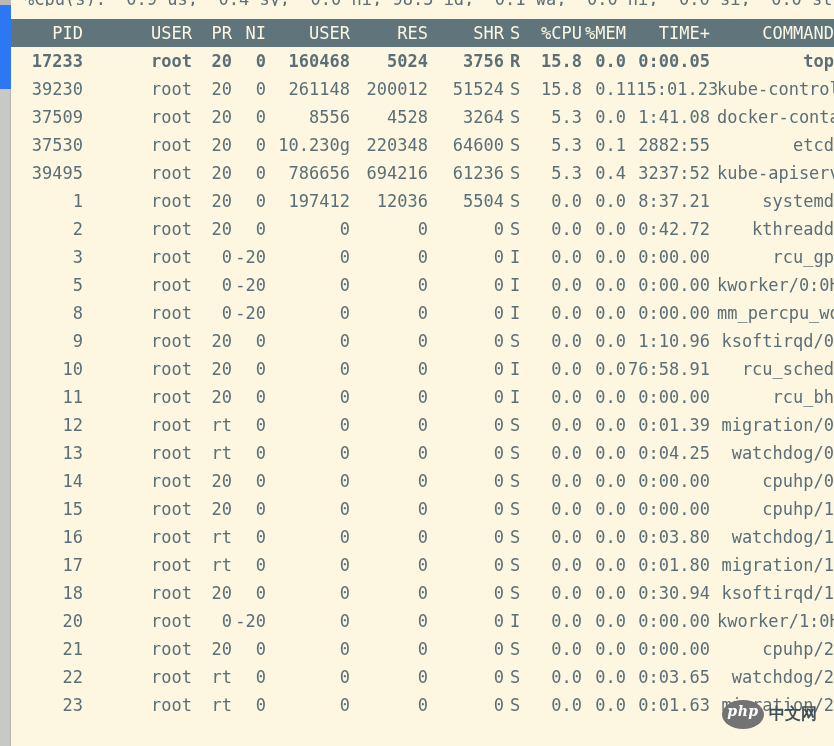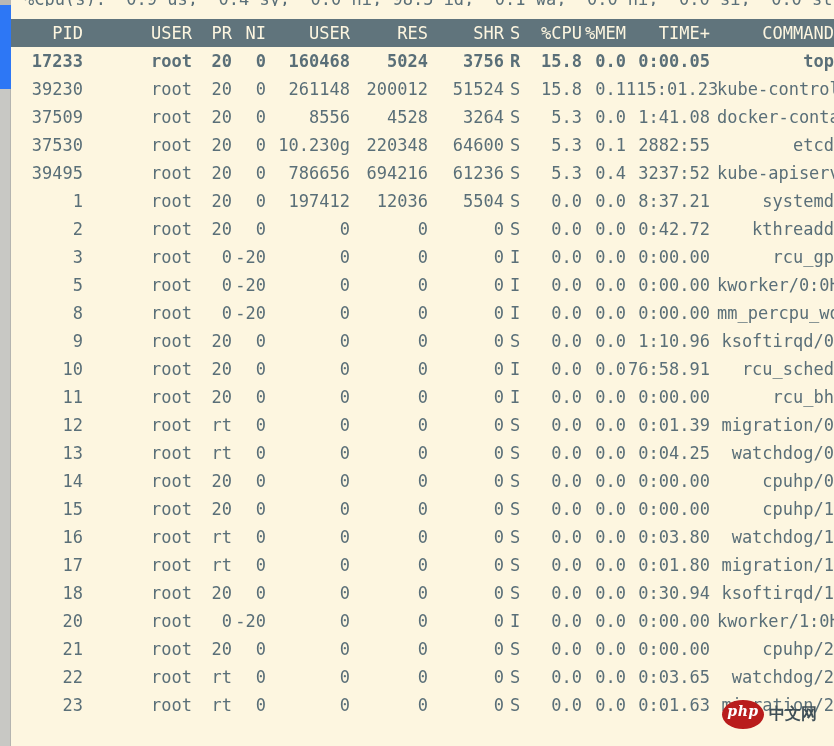--- a/index.html
+++ b/index.html
@@ -148,21 +148,21 @@
     top: 700px;
     display: flex;
     align-items: center;
     gap: 5px;
     pointer-events: none;
   }
   #watermark-logo {
     width: 42px;
     height: 29px;
     border-radius: 50%;
-    background: #b91c1c;
+    background: #737373;
     color: #ffffff;
     font-family: "DejaVu Serif", "Liberation Serif", serif;
     font-style: italic;
     font-weight: bold;
     font-size: 14px;
     line-height: 23px;
     text-align: center;
     letter-spacing: 0.5px;
   }
   #watermark-text {

